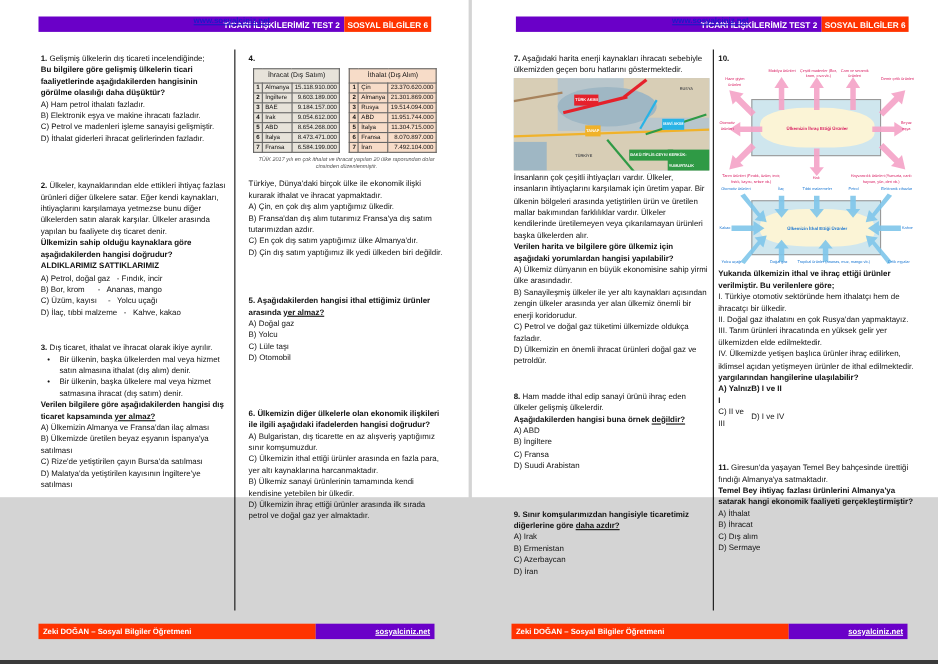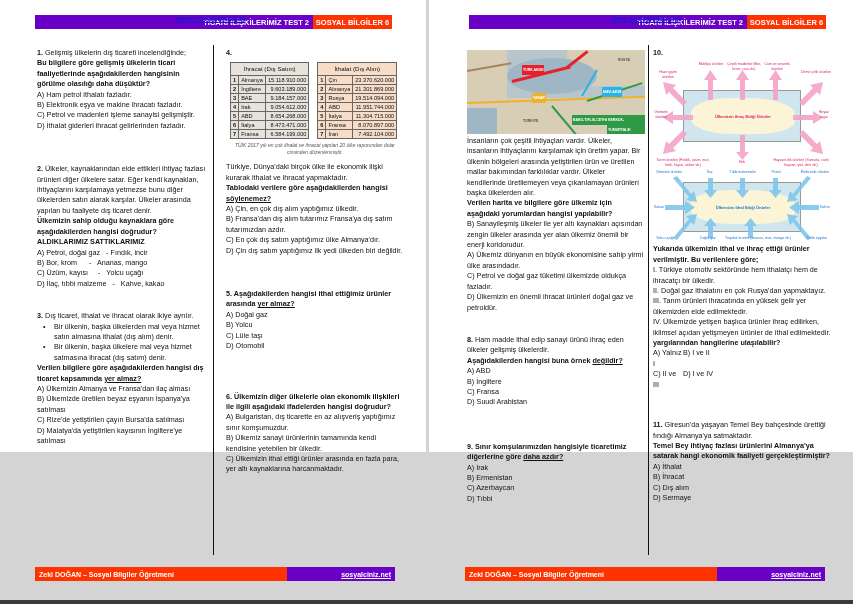--- a/index.html
+++ b/index.html
@@ -192,21 +192,20 @@
           <tr>
                 <td class="rank">7</td>
                 <td>İran</td>
                 <td class="val">7.492.104.000</td>
               </tr>
         </tbody>
           </table>
       </div>
       <div class="caption">TÜİK 2017 yılı en çok ithalat ve ihracat yapılan 20 ülke raporundan dolar cinsinden düzenlenmiştir.</div>
       <div>Türkiye, Dünya'daki birçok ülke ile ekonomik ilişki kurarak ithalat ve ihracat yapmaktadır.</div>
-      <div class="b"><span>Tablodaki verilere göre aşağıdakilerden hangisi</span> <span class="u">söylenemez?</span></div>
       <span class="opt">A) Çin, en çok dış alım yaptığımız ülkedir.</span>
       <span class="opt">B) Fransa'dan dış alım tutarımız Fransa'ya dış satım tutarımızdan azdır.</span>
       <span class="opt">C) En çok dış satım yaptığımız ülke Almanya'dır.</span>
       <span class="opt">D) Çin dış satım yaptığımız ilk yedi ülkeden biri değildir.</span>
     </div>
 
     <div style="height:33px;"></div>
 
     <div class="q">
       <div class="b"><span>5.</span> <span>Aşağıdakilerden hangisi ithal ettiğimiz ürünler arasında</span> <span class="u">yer almaz?</span></div>
@@ -214,22 +213,23 @@
       <span class="opt">B) Yolcu</span>
       <span class="opt">C) Lüle taşı</span>
       <span class="opt">D) Otomobil</span>
     </div>
 
     <div style="height:40px;"></div>
 
     <div class="q">
       <div class="b"><span>6.</span> <span>Ülkemizin diğer ülkelerle olan ekonomik ilişkileri ile ilgili aşağıdaki ifadelerden hangisi doğrudur?</span></div>
       <span class="opt">A) Bulgaristan, dış ticarette en az alışveriş yaptığımız sınır komşumuzdur.</span>
+      <span class="opt">C) Ülkemizin ithal ettiği ürünler arasında en fazla para, yer altı kaynaklarına harcanmaktadır.</span>
       <span class="opt">B) Ülkemiz sanayi ürünlerinin tamamında kendi kendisine yetebilen bir ülkedir.</span>
-      <span class="opt">C) Ülkemizin ithal ettiği ürünler arasında en fazla para, yer altı kaynaklarına harcanmaktadır.</span>
+      <span class="opt">D) Ülkemizin ihraç ettiği ürünler arasında ilk sırada petrol ve doğal gaz yer almaktadır.</span>
     </div>
   </div>
 
   <div class="footer" style="left:35px;width:360px;">
     <div class="author" style="width:252px;">Zeki DOĞAN – Sosyal Bilgiler Öğretmeni</div>
     <div class="link" style="width:108px;">sosyalciniz.net</div>
   </div>
 </div>
 
 <div class="page right">
@@ -237,20 +237,21 @@
   <div class="header" style="left:40px;width:357px;">
     <div class="title" style="width:278px;">TİCARİ İLİŞKİLERİMİZ TEST 2</div>
     <div class="subject" style="width:79px;">SOSYAL BİLGİLER 6</div>
   </div>
   <div class="site" style="left:182px;">www.sosyalciniz.net</div>
 
   <div class="divider" style="left:219px;top:45px;height:510px;"></div>
 
   <div class="col" style="left:38px;top:48px;width:178px;">
     <div class="q">
+      <div><span class="qnum">7.</span> <span>Aşağıdaki harita enerji kaynakları ihracatı sebebiyle ülkemizden geçen boru hatlarını göstermektedir.</span></div>
       <div class="map7">
         <div class="land" style="left:0;top:48px;width:178px;height:36px;"></div>
         <div class="land" style="left:0;top:0;width:40px;height:50px;"></div>
         <div class="land" style="left:100px;top:0;width:78px;height:36px;"></div>
         <div class="sea" style="left:40px;top:8px;width:90px;height:36px;"></div>
         <div class="sea" style="left:0;top:58px;width:30px;height:26px;border-radius:0;"></div>
         <div class="pipe" style="left:45px;top:30px;width:60px;background:#e5212b;transform:rotate(-14deg);height:2.5px;"></div>
         <div class="pipe" style="left:100px;top:16px;width:26px;background:#e5212b;transform:rotate(-38deg);height:2.5px;"></div>
         <div class="pipe" style="left:115px;top:45px;width:30px;background:#29b3e6;transform:rotate(-60deg);"></div>
         <div class="pipe" style="left:0;top:52px;width:178px;background:#f0b22a;transform:rotate(-2deg);"></div>
@@ -260,22 +261,22 @@
         <div class="tag" style="left:55px;top:15px;background:#e5212b;">TÜRK AKIMI</div>
         <div class="tag" style="left:135px;top:37px;background:#29b3e6;">MAVİ AKIM</div>
         <div class="tag" style="left:65px;top:43px;background:#f0b22a;">TANAP</div>
         <div class="tag" style="left:105px;top:65px;background:#2f9a45;">BAKÜ-TİFLİS-CEYHAN</div>
         <div class="tag" style="left:140px;top:65px;background:#2f9a45;">KERKÜK-YUMURTALIK</div>
         <div class="tag" style="left:150px;top:5px;color:#555;">RUSYA</div>
         <div class="tag" style="left:55px;top:66px;color:#555;">TÜRKİYE</div>
       </div>
       <div>İnsanların çok çeşitli ihtiyaçları vardır. Ülkeler, insanların ihtiyaçlarını karşılamak için üretim yapar. Bir ülkenin bölgeleri arasında yetiştirilen ürün ve üretilen mallar bakımından farklılıklar vardır. Ülkeler kendilerinde üretilemeyen veya çıkarılamayan ürünleri başka ülkelerden alır.</div>
       <div class="b">Verilen harita ve bilgilere göre ülkemiz için aşağıdaki yorumlardan hangisi yapılabilir?</div>
+      <span class="opt">A) Ülkemiz dünyanın en büyük ekonomisine sahip yirmi ülke arasındadır.</span>
       <span class="opt">B) Sanayileşmiş ülkeler ile yer altı kaynakları açısından zengin ülkeler arasında yer alan ülkemiz önemli bir enerji koridorudur.</span>
-      <span class="opt">A) Ülkemiz dünyanın en büyük ekonomisine sahip yirmi ülke arasındadır.</span>
       <span class="opt">C) Petrol ve doğal gaz tüketimi ülkemizde oldukça fazladır.</span>
       <span class="opt">D) Ülkemizin en önemli ihracat ürünleri doğal gaz ve petroldür.</span>
     </div>
 
     <div style="height:22px;"></div>
 
     <div class="q">
       <div><span class="qnum">8.</span> <span>Ham madde ithal edip sanayi ürünü ihraç eden ülkeler gelişmiş ülkelerdir.</span></div>
       <div class="b"><span>Aşağıdakilerden hangisi buna örnek</span> <span class="u">değildir?</span></div>
       <span class="opt">A) ABD</span>
@@ -284,21 +285,21 @@
       <span class="opt">D) Suudi Arabistan</span>
     </div>
 
     <div style="height:34px;"></div>
 
     <div class="q">
       <div class="b"><span>9.</span> <span>Sınır komşularımızdan hangisiyle ticaretimiz diğerlerine göre</span> <span class="u">daha azdır?</span></div>
       <span class="opt">A) Irak</span>
       <span class="opt">B) Ermenistan</span>
       <span class="opt">C) Azerbaycan</span>
-      <span class="opt">D) Tıbbi</span>
+      <span class="opt">D) İran</span>
     </div>
   </div>
 
   <div class="col" style="left:224px;top:48px;width:182px;">
     <div class="q">
       <div class="qnum">10.</div>
 
       <div class="map10">
         <div class="frame" style="left:30px;top:30px;width:118px;height:52px;"></div>
         <div class="tr" style="left:38px;top:38px;width:104px;height:36px;"></div>
@@ -360,25 +361,25 @@
         <div class="lab" style="left:70px;top:66px;width:70px;color:#1976d2;">Tropikal ürünler (ananas, muz, mango vb.)</div>
         <div class="lab" style="left:150px;top:66px;width:28px;color:#1976d2;">Çelik eşyalar</div>
       </div>
 
       <div class="b">Yukarıda ülkemizin ithal ve ihraç ettiği ürünler verilmiştir. Bu verilenlere göre;</div>
       <div>I. Türkiye otomotiv sektöründe hem ithalatçı hem de ihracatçı bir ülkedir.</div>
       <div>II. Doğal gaz ithalatını en çok Rusya'dan yapmaktayız.</div>
       <div>III. Tarım ürünleri ihracatında en yüksek gelir yer ülkemizden elde edilmektedir.</div>
       <div>IV. Ülkemizde yetişen başlıca ürünler ihraç edilirken, iklimsel açıdan yetişmeyen ürünler de ithal edilmektedir.</div>
       <div class="b">yargılarından hangilerine ulaşılabilir?</div>
-      <div style="display:flex;">
+      <div style="display:flex;font-weight:bold;">
         <span style="width:30px;">A) Yalnız I</span>
         <span>B) I ve II</span>
       </div>
-      <div style="display:flex;">
+      <div style="display:flex;align-items:center;">
         <span style="width:30px;">C) II ve III</span>
         <span>D) I ve IV</span>
       </div>
     </div>
 
     <div style="height:30px;"></div>
 
     <div class="q">
       <div><span class="qnum">11.</span> <span>Giresun'da yaşayan Temel Bey bahçesinde ürettiği fındığı Almanya'ya satmaktadır.</span></div>
       <div class="b">Temel Bey ihtiyaç fazlası ürünlerini Almanya'ya satarak hangi ekonomik faaliyeti gerçekleştirmiştir?</div>

